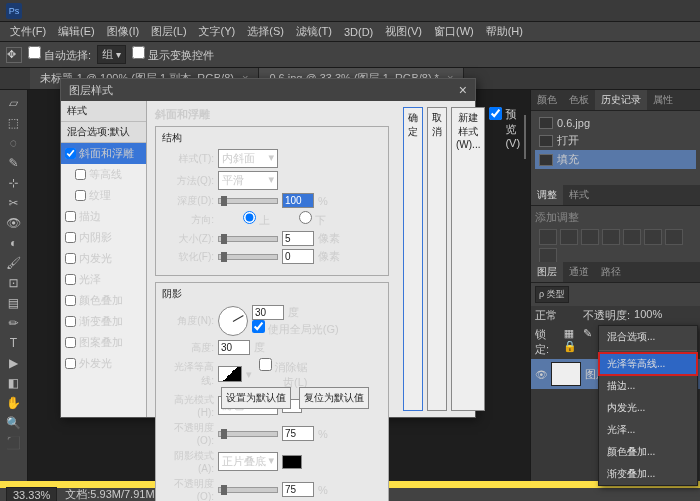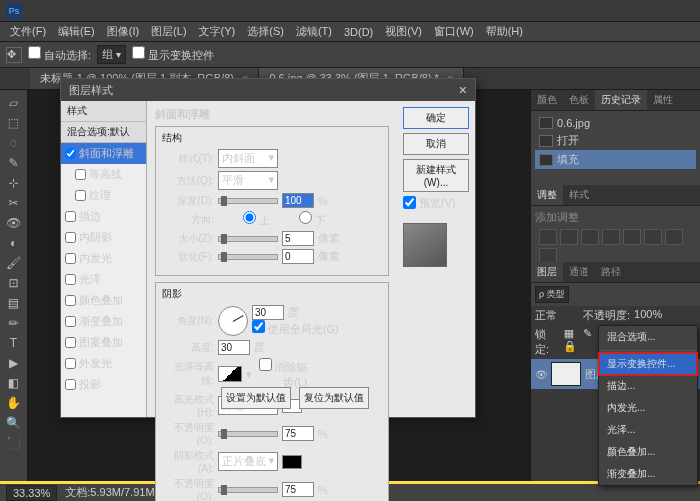--- a/index.html
+++ b/index.html
@@ -28,21 +28,21 @@
 .ico{width:14px;height:12px;border:1px solid #666;background:#333;font-size:8px;display:flex;align-items:center;justify-content:center}
 .adj-grid{display:flex;flex-wrap:wrap;gap:3px;padding:4px}
 .adj-grid .a{width:18px;height:16px;border:1px solid #555;background:#3a3a3a}
 .layerpanel{flex:1;display:flex;flex-direction:column}
 .lph{display:flex;align-items:center;gap:4px;padding:3px 4px;background:#424242}
 .lph .sel{background:#2f2f2f;border:1px solid #222;padding:1px 3px;font-size:9px}
 .lprow{display:flex;gap:4px;padding:2px 4px;font-size:9px}
 .layer{display:flex;align-items:center;gap:4px;padding:3px 4px;background:#5878a8}
 .thumb{width:30px;height:24px;background:#eee;border:1px solid #222}
 .eye{width:12px;font-size:10px}
-.statusbar{position:absolute;bottom:0;left:0;right:0;height:20px;background:#424242;display:flex;align-items:center;padding:0 6px;font-size:10px;border-top:3px solid #fde047}
+.statusbar{position:absolute;bottom:0;left:0;right:0;height:20px;background:#424242;display:flex;align-items:center;padding:0 6px;font-size:10px;border-top:7px solid #fde047}
 .statusbar .box{background:#2f2f2f;border:1px solid #222;padding:1px 6px;margin-right:8px}
 
 
 .dialog{position:absolute;left:60px;top:78px;width:416px;height:340px;background:#e8e8e8;border:1px solid #555;box-shadow:2px 2px 10px rgba(0,0,0,.5);color:#222;z-index:50}
 .dlgtitle{height:22px;background:#424242;color:#ddd;display:flex;align-items:center;padding:0 8px;justify-content:space-between}
 .dlgtitle .x{color:#ccc;font-size:14px}
 .dlgbody{display:flex;height:calc(100% - 22px);color:#222}
 .stylelist{width:86px;border-right:1px solid #aaa;background:#eee}
 .stylelist .hdr{background:#ddd;padding:3px 6px;font-size:10px;border-bottom:1px solid #bbb;color:#222}
 .stylelist .itm{padding:3px 4px;font-size:10px;display:flex;align-items:center;gap:3px;color:#222}
@@ -53,21 +53,21 @@
 .grp{border:1px solid #aaa;margin-bottom:6px;padding:4px 6px 8px;background:#e8e8e8}
 .grp .gt{font-size:10px;margin-bottom:4px;color:#222}
 .row{display:flex;align-items:center;gap:4px;margin:3px 0;color:#222}
 .row label{width:52px;text-align:right;font-size:10px}
 .row .dd{background:#fff;border:1px solid #888;padding:1px 3px;font-size:10px;width:60px;display:flex;justify-content:space-between}
 .row .num{background:#fff;border:1px solid #888;width:32px;padding:1px 2px;font-size:10px;color:#222}
 .row .sldr{width:60px;height:6px;background:#ccc;border:1px solid #999;position:relative}
 .row .sldr::after{content:"";position:absolute;width:6px;height:10px;background:#666;top:-3px;left:2px}
 .ang{width:30px;height:30px;border:1px solid #888;border-radius:50%;position:relative;background:#fff}
 .ang::after{content:"";position:absolute;width:12px;height:1px;background:#333;top:14px;left:14px;transform-origin:left;transform:rotate(-30deg)}
-.dlgbtns{width:78px;padding:6px;display:flex;flex-direction:column;gap:4px}
+.dlgbtns{width:78px;padding:6px;display:flex;gap:4px}
 .btn{background:#eee;border:1px solid #888;padding:3px 4px;font-size:10px;text-align:center;color:#222}
 .swatch{width:44px;height:44px;background:linear-gradient(145deg,#888,#555);border:1px solid #666;margin-top:8px}
 .botbtns{position:absolute;bottom:8px;left:160px;display:flex;gap:8px}
 
 
 .ctxmenu{position:absolute;right:2px;top:325px;width:100px;background:#424242;border:1px solid #222;box-shadow:2px 2px 6px rgba(0,0,0,.6);z-index:100}
 .ctxmenu .ci{padding:4px 8px;font-size:10px;color:#ddd}
 .ctxmenu .sep{height:1px;background:#555;margin:2px 0}
 .ctxmenu .hl{background:#2d66c4;outline:2px solid #d02020;outline-offset:-1px}
 </style>
@@ -246,24 +246,20 @@
             <span>渐变叠加</span>
           </div>
           <div class="itm">
             <input type="checkbox" style="">
             <span>图案叠加</span>
           </div>
           <div class="itm">
             <input type="checkbox" style="">
             <span>外发光</span>
           </div>
-          <div class="itm">
-            <input type="checkbox" style="">
-            <span>投影</span>
-          </div>
         </div>
     </div>
     <div class="settings">
       <div style="font-weight:bold;margin-bottom:4px">斜面和浮雕</div>
       <div class="grp">
         <div class="gt">结构</div>
         <div class="row">
             <label>样式(T):</label>
             <span class="dd">
               <span>内斜面</span>
@@ -368,19 +364,19 @@
           <span>预览(V)</span>
         </label>
       <div class="swatch"></div>
     </div>
   </div>
 </div>
 
 <div class="ctxmenu" id="ctxmenu">
     <div class="ci">混合选项...</div>
     <div class="sep"></div>
-    <div class="ci hl">显示变换控件...</div>
+    <div class="ci hl">光泽等高线...</div>
     <div class="ci">描边...</div>
     <div class="ci">内发光...</div>
     <div class="ci">光泽...</div>
     <div class="ci">颜色叠加...</div>
     <div class="ci">渐变叠加...</div>
   </div>
 
 </body></html>

